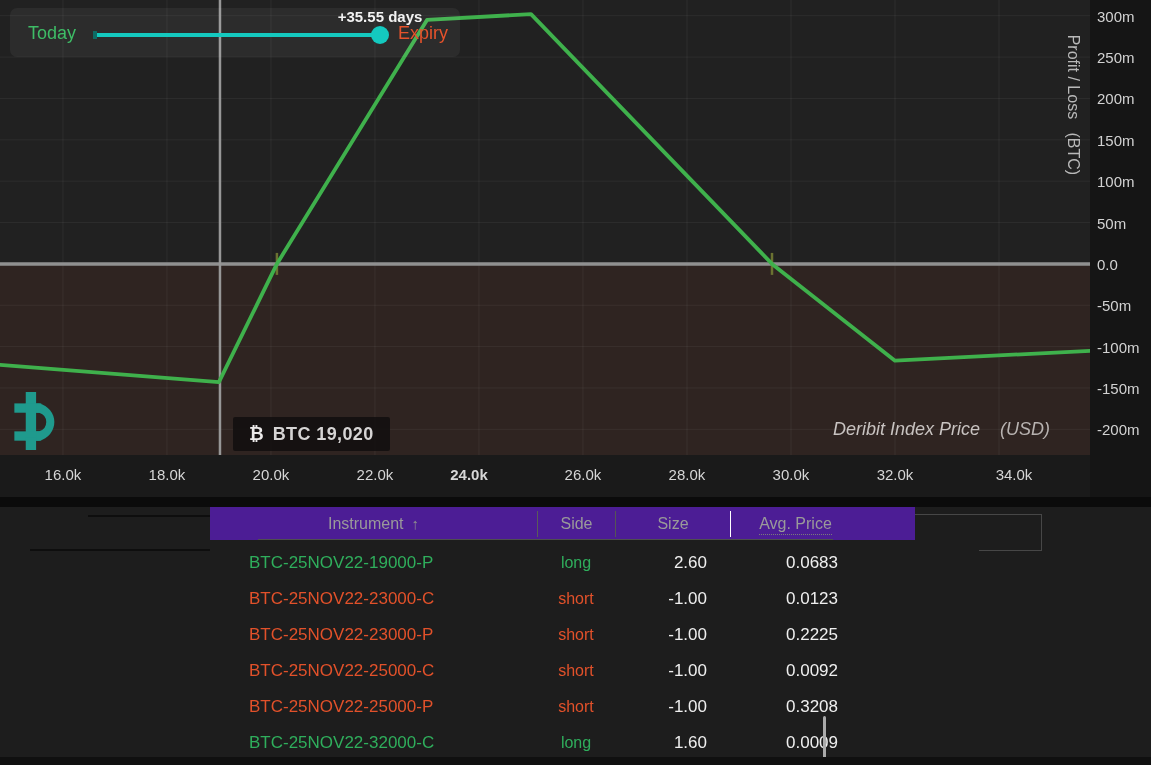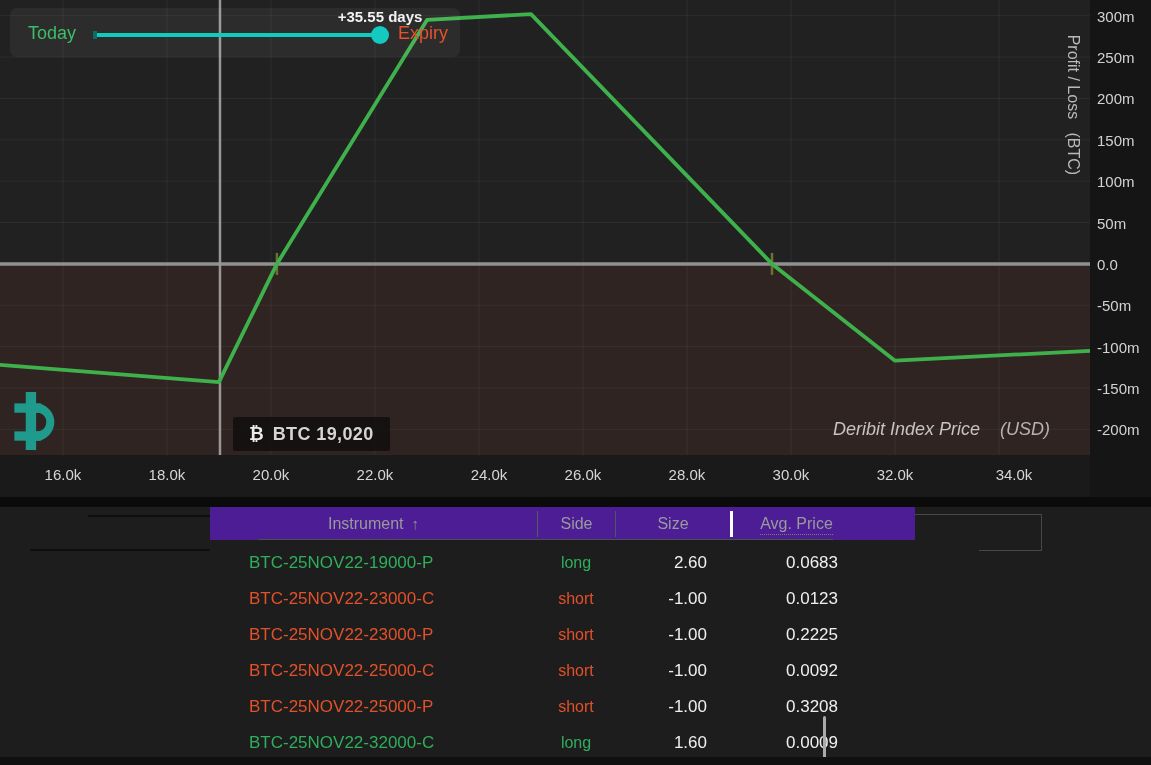--- a/index.html
+++ b/index.html
@@ -65,21 +65,21 @@
   .bottom-band{position:absolute;left:0;top:260px;width:1151px;height:8px;background:#101010;}
 
   
   .ptable{position:absolute;left:210px;top:10px;width:705px;}
   .thead{position:relative;display:flex;height:33px;align-items:center;background:#4c1d95;}
   .thead::after{content:"";position:absolute;left:48px;bottom:0;width:575px;height:1px;background:#4f4f4f;}
   .th{font-size:16px;color:#9a9a9a;text-align:center;box-sizing:border-box;height:26px;line-height:26px;}
   .th-instrument{width:327px;}
   .th-side{width:78px;border-left:1px solid #5a5a5a;}
   .th-size{width:115px;border-left:1px solid #555;}
-  .th-avg{width:130px;border-left:3px solid #ffffff;}
+  .th-avg{width:130px;border-left:1px solid #ffffff;}
   .th-avg .dotted{border-bottom:1px dotted #7a7a7a;padding-bottom:2px;}
   .sort-icon{margin-left:8px;color:#8f8f8f;font-size:15px;}
   .tbody{margin-top:5px;}
   .tr{display:flex;height:36px;align-items:center;}
   .td{box-sizing:border-box;font-size:17px;color:#efefef;}
   .td-instrument{width:327px;padding-left:39px;text-align:left;}
   .td-side{width:78px;text-align:center;font-size:16px;}
   .td-size{width:115px;text-align:right;padding-right:23px;}
   .td-avg{width:130px;text-align:right;padding-right:22px;}
   .td.long{color:var(--long-green,#2fae5c);}
@@ -173,21 +173,21 @@
           <div class="y-tick" style="top: 429.355px;"><span>-200m</span></div>
         </div>
     </div>
 
     <div class="x-strip">
       <div>
           <div class="x-tick" style="left: 62.9246px;"><span>16.0k</span></div>
           <div class="x-tick" style="left: 166.932px;"><span>18.0k</span></div>
           <div class="x-tick" style="left: 270.94px;"><span>20.0k</span></div>
           <div class="x-tick" style="left: 374.948px;"><span>22.0k</span></div>
-          <div class="x-tick" style="left: 489px;"><span>24.0k</span></div>
+          <div class="x-tick" style="left: 469px; font-weight: bold;"><span>24.0k</span></div>
           <div class="x-tick" style="left: 582.963px;"><span>26.0k</span></div>
           <div class="x-tick" style="left: 686.97px;"><span>28.0k</span></div>
           <div class="x-tick" style="left: 790.978px;"><span>30.0k</span></div>
           <div class="x-tick" style="left: 894.986px;"><span>32.0k</span></div>
           <div class="x-tick" style="left: 1014px;"><span>34.0k</span></div>
         </div>
     </div>
   </div>
 
   <div class="lower">

